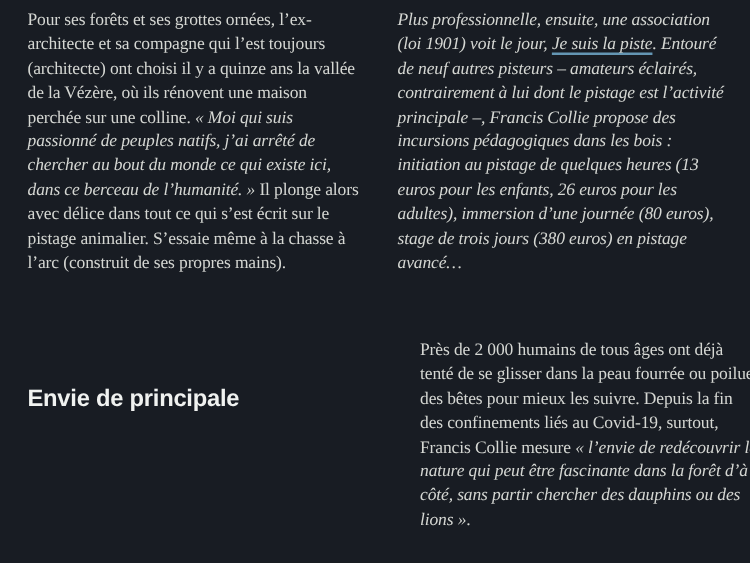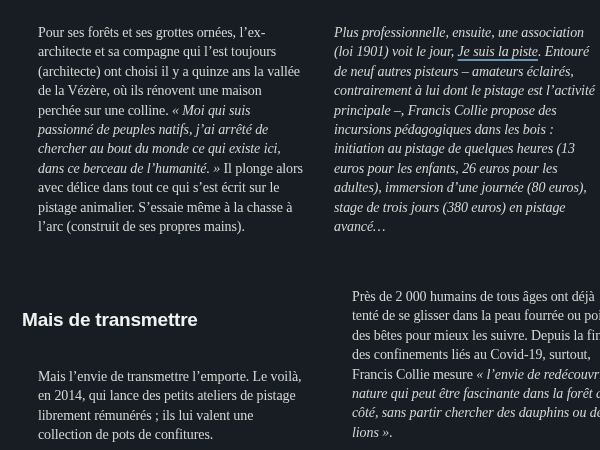--- a/index.html
+++ b/index.html
@@ -14,21 +14,21 @@
     font-family: "Liberation Serif", "DejaVu Serif", serif;
   }
   .page {
     position: relative;
     width: 600px;
     height: 450px;
     background: #181c23;
   }
   .para {
     position: absolute;
-    margin: 16px;
+    margin: 0;
     font-size: 14px;
     line-height: 19.4px;
     letter-spacing: -0.1px;
     color: #d5d7d3;
     text-align: left;
   }
   .para em {
     font-style: italic;
   }
   #para-left-1 { left: 22px; top: 7px;   width: 266px; }
@@ -55,21 +55,20 @@
     cursor: pointer;
   }
 </style>
 </head>
 <body>
 
 <div class="page">
 
   <p class="para" id="para-left-1"><span>Pour ses forêts et ses grottes ornées, l’ex-architecte et sa compagne qui l’est toujours (architecte) ont choisi il y a quinze ans la vallée de la Vézère, où ils rénovent une maison perchée sur une colline. </span><em>«&nbsp;Moi qui suis passionné de peuples natifs, j’ai arrêté de chercher au bout du monde ce qui existe ici, dans ce berceau de l’humanité.&nbsp;»</em><span> Il plonge alors avec délice dans tout ce qui s’est écrit sur le pistage animalier. S’essaie même à la chasse à l’arc (construit de ses propres mains).</span></p>
 
-  <h2 class="section-heading" id="heading-1">Mais de transmettre</h2>
+  <h2 class="section-heading" id="heading-1">Envie de principale</h2>
 
-  <p class="para" id="para-left-2"><span>Mais l’envie de transmettre l’emporte. Le voilà, en 2014, qui lance des petits ateliers de pistage librement rémunérés&nbsp;; ils lui valent une collection de pots de confitures.</span></p>
 
   <p class="para" id="para-right-1"><span>Plus professionnelle, ensuite, une association (loi 1901) voit le jour, </span><a class="inline-link">Je suis la piste</a><span>. Entouré de neuf autres pisteurs – amateurs éclairés, contrairement à lui dont le pistage est l’activité principale –, Francis Collie propose des incursions pédagogiques dans les bois&nbsp;: initiation au pistage de quelques heures (13 euros pour les enfants, 26 euros pour les adultes), immersion d’une journée (80 euros), stage de trois jours (380 euros) en pistage avancé…</span></p>
 
   <p class="para" id="para-right-2"><span>Près de 2&nbsp;000 humains de tous âges ont déjà tenté de se glisser dans la peau fourrée ou poilue des bêtes pour mieux les suivre. Depuis la fin des confinements liés au Covid-19, surtout, Francis Collie mesure </span><em>«&nbsp;l’envie de redécouvrir la nature qui peut être fascinante dans la forêt d’à côté, sans partir chercher des dauphins ou des lions&nbsp;»</em><span>.</span></p>
 
 </div>
 
 </body></html>

